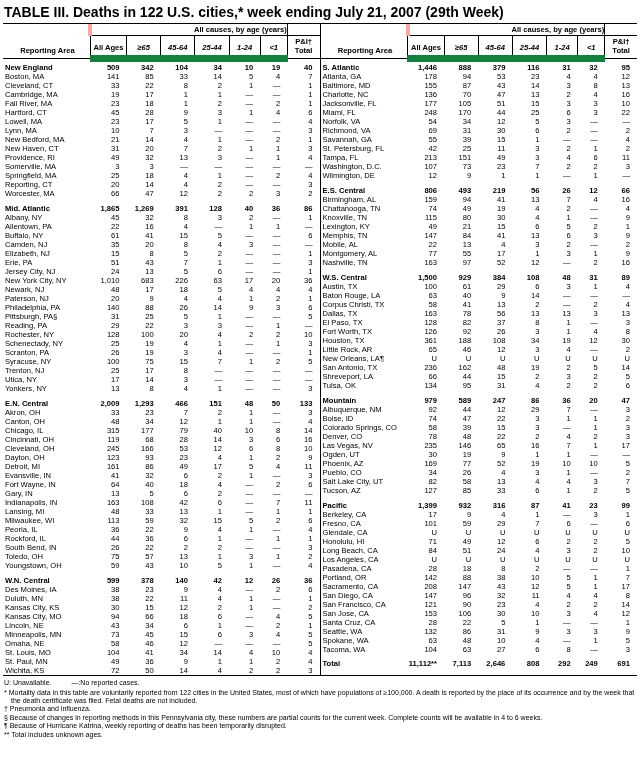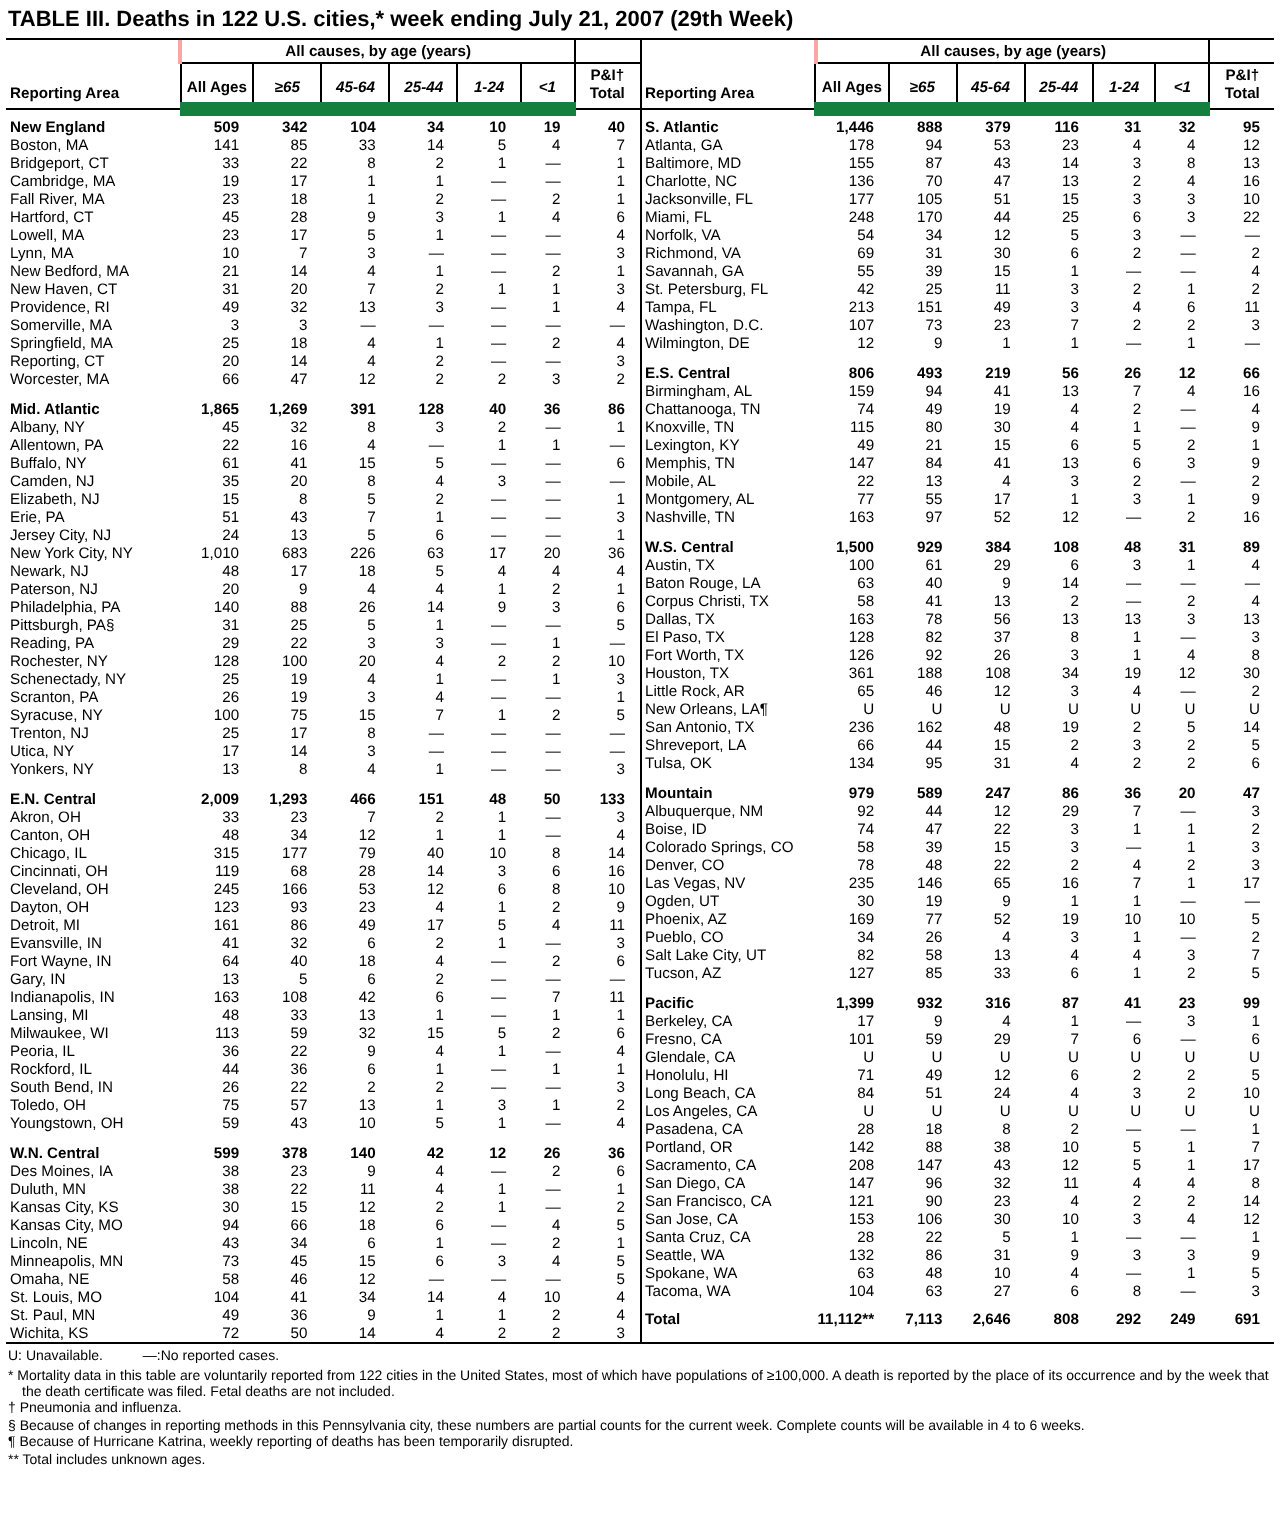--- a/index.html
+++ b/index.html
@@ -1,34 +1,34 @@
 <!DOCTYPE html>
 <html><head>
 <meta charset="utf-8">
 <style>
   html,body { margin:0; padding:0; background:#fff; }
   body { width:640px; height:765px; font-family:"Liberation Sans", sans-serif; color:#000; overflow:hidden; }
   .page { padding:4px 3px 0 3px; }
-  .title { font-size:11px; font-weight:bold; padding:0 0 3px 1px; white-space:nowrap; }
+  .title { font-size:14px; font-weight:bold; padding:0 0 3px 1px; white-space:nowrap; }
   .tablewrap { display:flex; align-items:stretch; border-top:1px solid #000; border-bottom:1px solid #000; }
   .half { flex:1 1 50%; min-width:0; }
   .half.right { border-left:1px solid #000; }
   table { width:100%; border-collapse:collapse; table-layout:fixed; }
   col.c-area { width:87px; }
   col.c-all  { width:36px; }
   col.c-65   { width:34px; }
   col.c-4564 { width:34px; }
   col.c-2544 { width:34px; }
   col.c-124  { width:31px; }
   col.c-lt1  { width:27px; }
   col.c-pi   { width:32px; }
   th { font-size:7.6px; font-weight:bold; padding:0; vertical-align:bottom; line-height:8.4px; }
-  .th-group { border-left:2px solid #fca5a5; border-bottom:1px solid #000; text-align:center; padding:2px 0 1px; white-space:nowrap;margin-left:12px; }
+  .th-group { border-left:4px solid #fca5a5; border-bottom:1px solid #000; text-align:right; padding:2px 0 1px; white-space:nowrap;margin-left:12px; }
   .th-pi-spacer { border-left:1px solid #000; border-bottom:1px solid #000; }
-  .th-area { text-align:left; padding:2px 0 3px 2px; border-bottom:1px solid #000; white-space:nowrap; }
+  .th-area { text-align:center; padding:2px 0 3px 2px; border-bottom:1px solid #000; white-space:nowrap; }
   .th-num { border-left:1px solid #000; border-bottom:7px solid #15803d; text-align:center; padding:2px 1px 3px 1px; }
   .th-num.wrap { white-space:normal; }
   .th-num.nowrap { white-space:nowrap;font-style:italic; }
   .th-pi { border-left:1px solid #000; border-bottom:1px solid #000; padding:2px 1px 3px 1px; }
   .th-pi span { display:block; }
   td { font-size:7.6px; line-height:9px; padding:0; vertical-align:bottom; overflow:hidden; white-space:nowrap; }
   td.area { text-align:left; padding-left:2px; }
   td.num { text-align:right; padding-right:7px; }
   tr.region td, tr.total td { font-weight:bold; }
   tr.region td { padding-top:1px; }
@@ -92,21 +92,21 @@
               <td class="area">Boston, MA</td>
               <td class="num">141</td>
               <td class="num">85</td>
               <td class="num">33</td>
               <td class="num">14</td>
               <td class="num">5</td>
               <td class="num">4</td>
               <td class="num">7</td>
             </tr>
             <tr class="city">
-              <td class="area">Bridgeport, CT</td>
+              <td class="area">Cleveland, CT</td>
               <td class="num">33</td>
               <td class="num">22</td>
               <td class="num">8</td>
               <td class="num">2</td>
               <td class="num">1</td>
               <td class="num">—</td>
               <td class="num">1</td>
             </tr>
             <tr class="city">
               <td class="area">Cambridge, MA</td>

